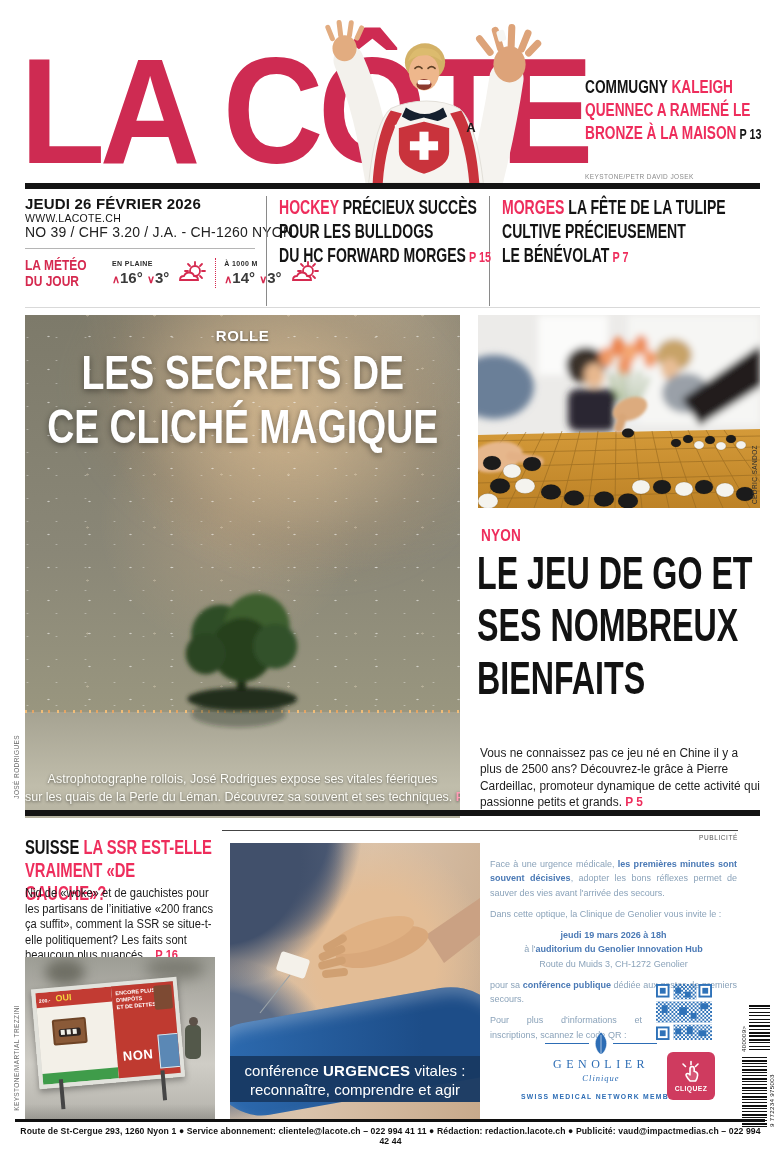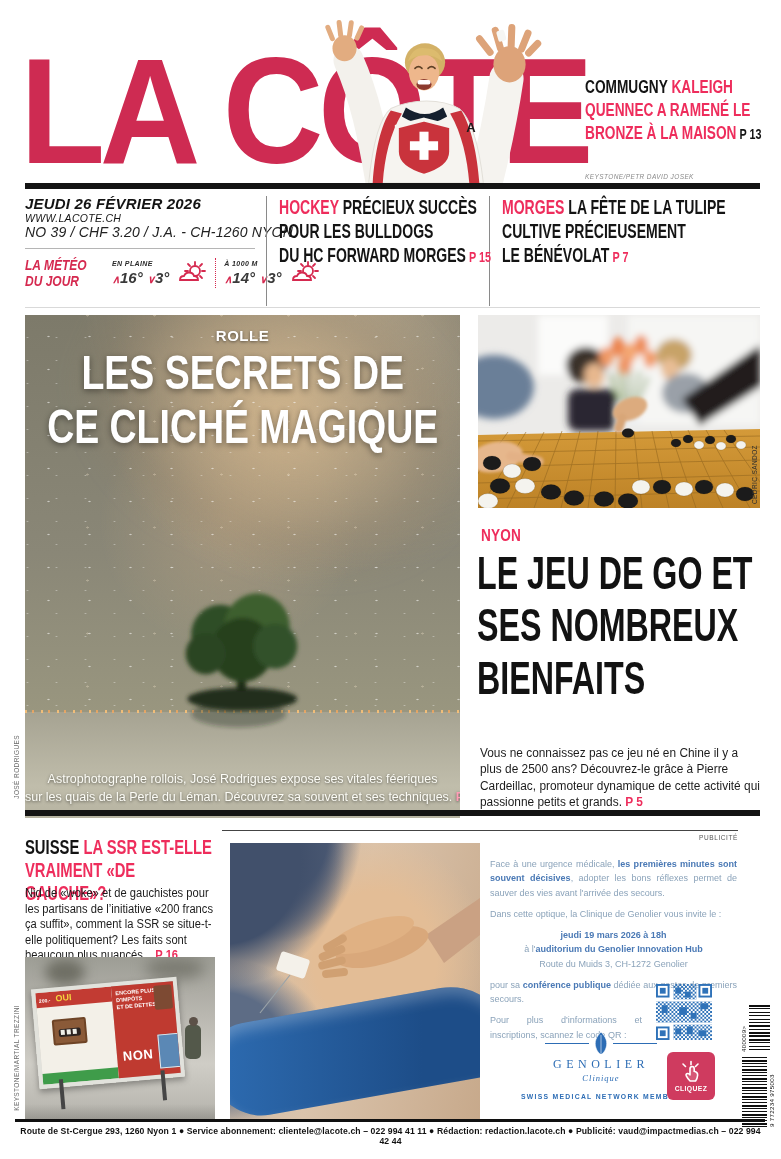--- a/index.html
+++ b/index.html
@@ -2,21 +2,21 @@
 <html lang="fr"><head>
 <meta charset="utf-8">
 <style>
   * { box-sizing: border-box; margin: 0; padding: 0; }
   html,body { background:#e9e9e9; }
   .page {
     position: relative; width: 781px; height: 1159px; margin: 0 auto;
     background: #ffffff; overflow: hidden;
     font-family: "Liberation Sans", sans-serif; color:#141414;
   }
-  .abs { position:absolute;font-style:italic; }
+  .abs { position:absolute; }
   .cx { position:absolute; transform-origin:0 0; }
   .nowrap { white-space:nowrap; }
   .bar { position:absolute; left:25px; width:735px; height:6px; background:#141414; }
   .hair { position:absolute; background:#d9d9d9; }
   .vrule { position:absolute; width:1px; background:#8a8a8a; }
   .vcred { position:absolute; writing-mode:vertical-rl; transform:rotate(180deg);
            font-size:6.5px; letter-spacing:.4px; color:#6b6b6b; }
 
   
   .masthead-title{ position:absolute; left:20px; top:36px; font-size:150px; font-weight:700;
@@ -429,20 +429,24 @@
       <path d="M250 55 L196 92 L214 120 L250 92 Z" fill="#caa183"></path>
       <ellipse cx="152" cy="104" rx="48" ry="17" fill="#d9a87b" transform="rotate(-16 152 104)"></ellipse>
       <ellipse cx="142" cy="92" rx="44" ry="14" fill="#e0b183" transform="rotate(-18 142 92)"></ellipse>
       <g fill="#d0a072">
         <rect x="92" y="96" width="26" height="8" rx="4" transform="rotate(-30 105 100)"></rect>
         <rect x="88" y="106" width="28" height="8" rx="4" transform="rotate(-22 102 110)"></rect>
         <rect x="88" y="116" width="28" height="8" rx="4" transform="rotate(-14 102 120)"></rect>
         <rect x="92" y="126" width="26" height="8" rx="4" transform="rotate(-6 105 130)"></rect>
       </g>
     </svg>
+    <div class="navyband">
+      <div class="nowrap"><span>conférence </span><span class="b">URGENCES</span><span> vitales :</span></div>
+      <div class="nowrap">reconnaître, comprendre et agir</div>
+    </div>
   </div>
 
   <div class="cx adtext">
     <div><span>Face à une urgence médicale, </span><span class="b">les premières minutes sont souvent décisives</span><span>, adopter les bons réflexes permet de sauver des vies avant l'arrivée des secours.</span></div>
     <div class="adp">Dans cette optique, la Clinique de Genolier vous invite le :</div>
     <div class="adcenter">
       <div class="b">jeudi 19 mars 2026 à 18h</div>
       <div><span>à l'</span><span class="b">auditorium du Genolier Innovation Hub</span></div>
       <div>Route du Muids 3, CH-1272 Genolier</div>
     </div>

